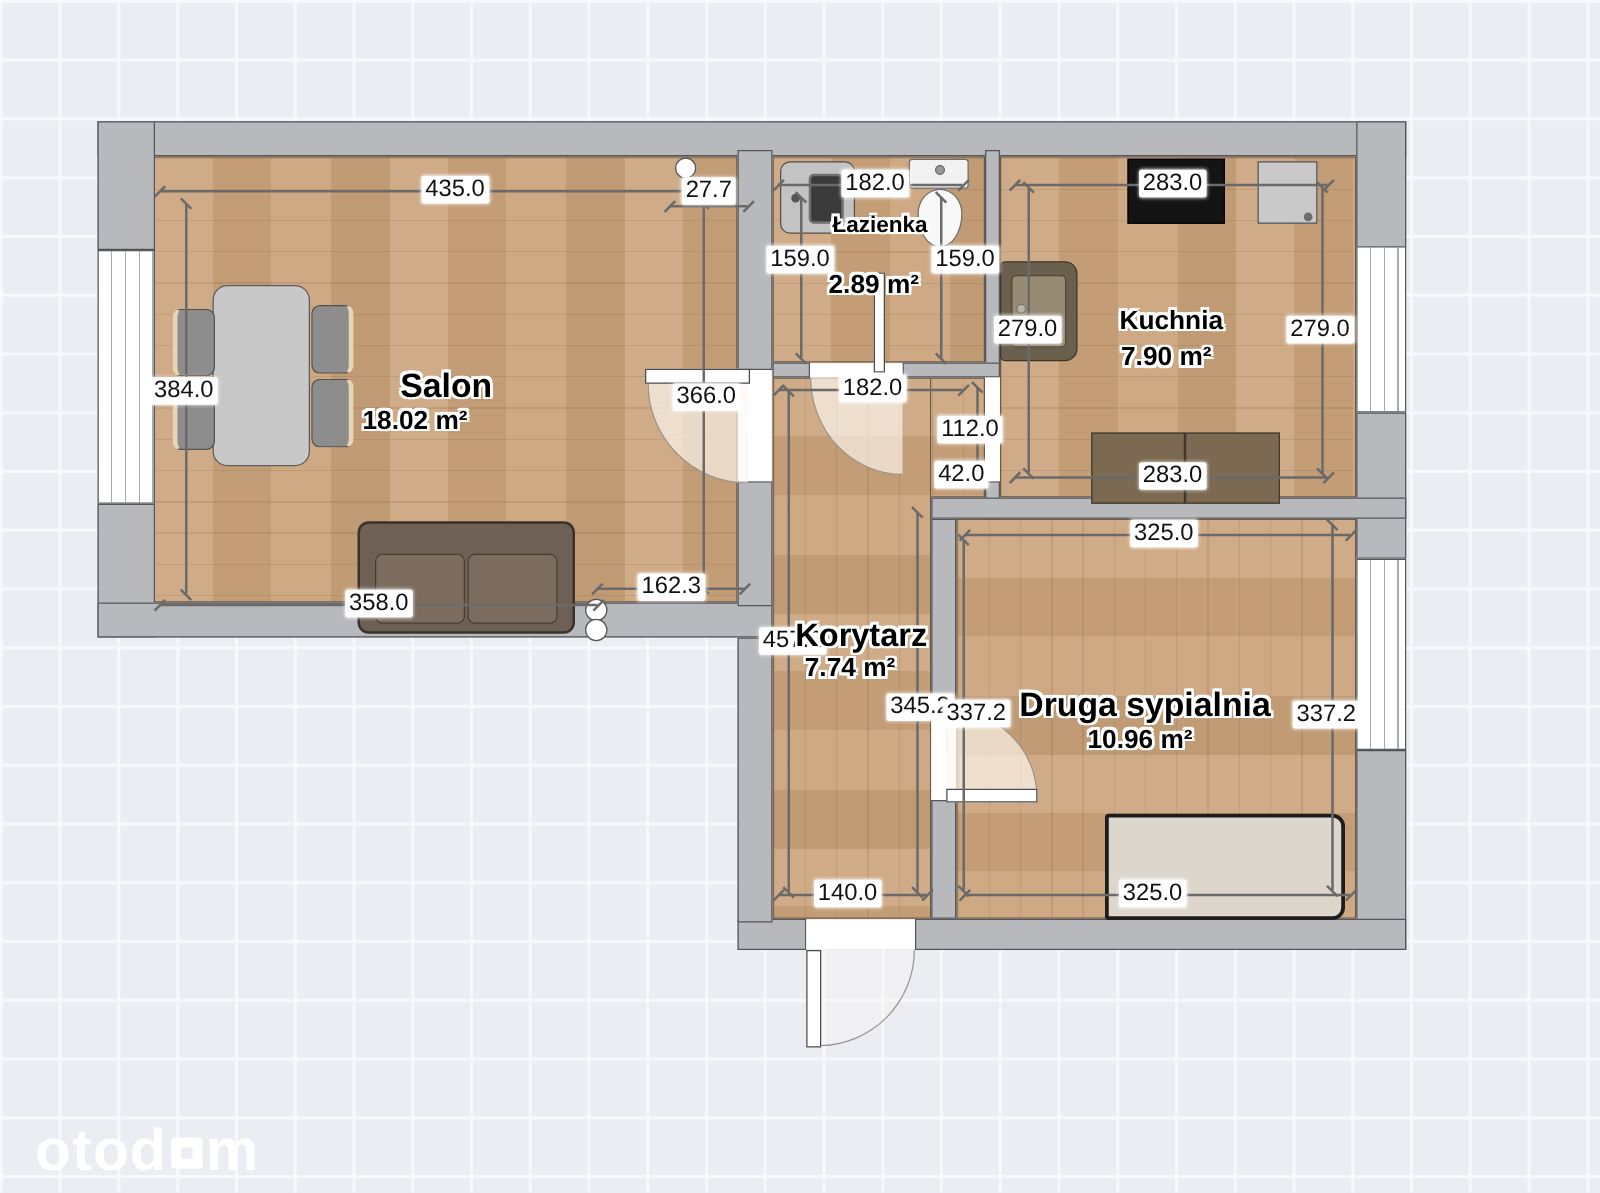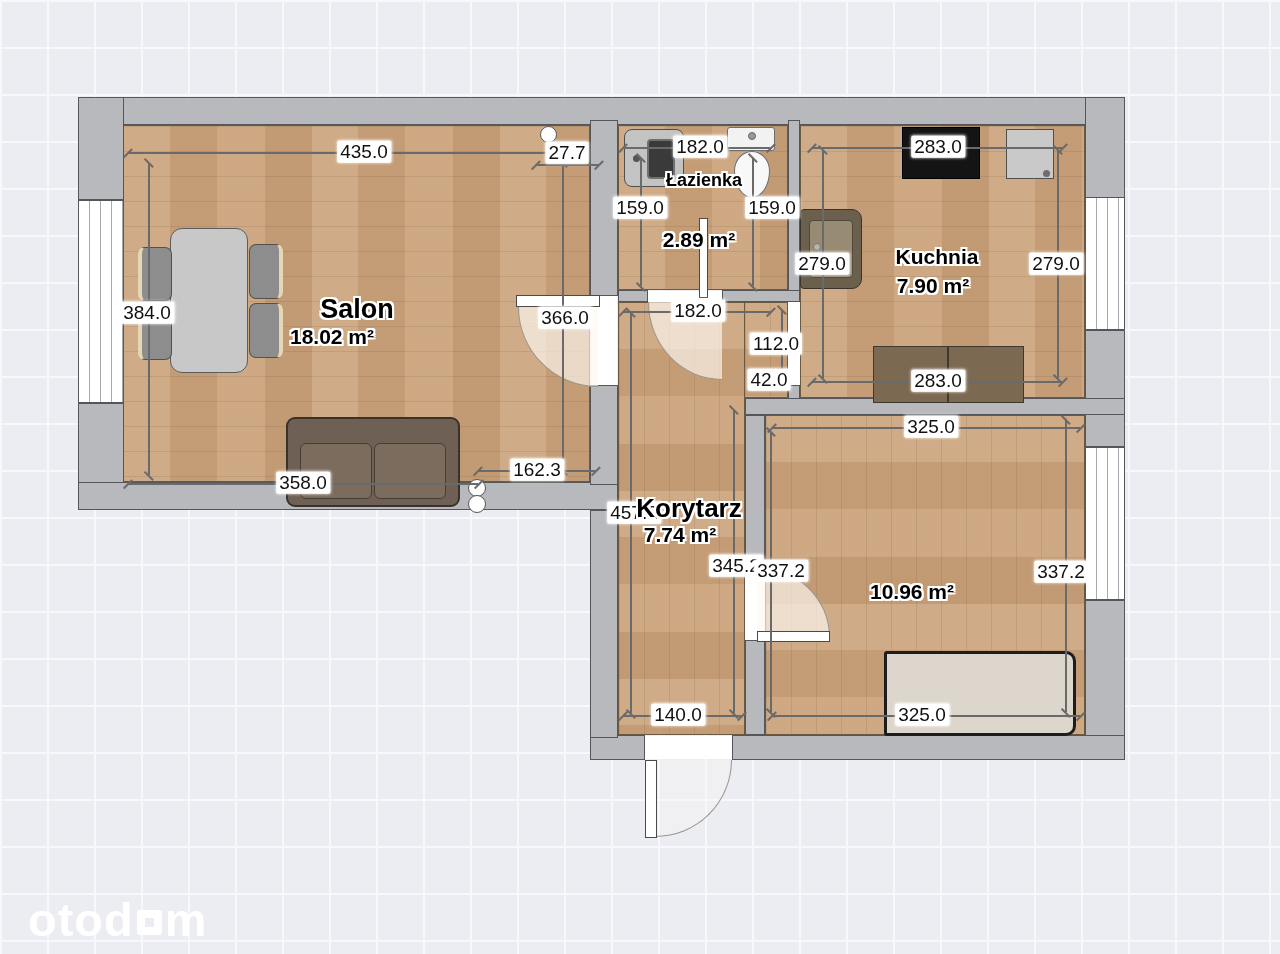--- a/index.html
+++ b/index.html
@@ -202,25 +202,26 @@
   <div class="dim-label" style="left:781px;top:571px;">337.2</div>
   <div class="dim-label" style="left:1061px;top:572px;">337.2</div>
   <div class="dim-label" style="left:678px;top:715px;">140.0</div>
   <div class="dim-label" style="left:922px;top:715px;">325.0</div>
   <div class="dim-label" style="left:303px;top:483px;">358.0</div>
   <div class="dim-label" style="left:537px;top:470px;">162.3</div>
 
   <div class="room-name" style="left:333px;top:309px;padding-left:48px;">Salon</div>
   <div class="room-area" style="left:332px;top:337px;">18.02 m²</div>
   <div class="room-name" style="left:704px;top:180px;font-size:18px;">Łazienka</div>
-  <div class="room-area" style="left:699px;top:240px;">2.89 m²</div>
+  <div class="room-area" style="left:699px;top:228px;">2.89 m²</div>
   <div class="room-name" style="left:937px;top:257px;font-size:21px;">Kuchnia</div>
   <div class="room-area" style="left:933px;top:286px;">7.90 m²</div>
   <div class="room-name" style="left:689px;top:508px;font-size:26px;">Korytarz</div>
   <div class="room-area" style="left:680px;top:535px;">7.74 m²</div>
+  <div class="room-name" style="left:916px;top:564px;">Druga sypialnia</div>
   <div class="room-area" style="left:912px;top:592px;">10.96 m²</div>
 
   <div class="watermark">
     <span>otod</span>
       <span class="wm-square"></span>
       <span>m</span>
   </div>
 
 </div>
 

